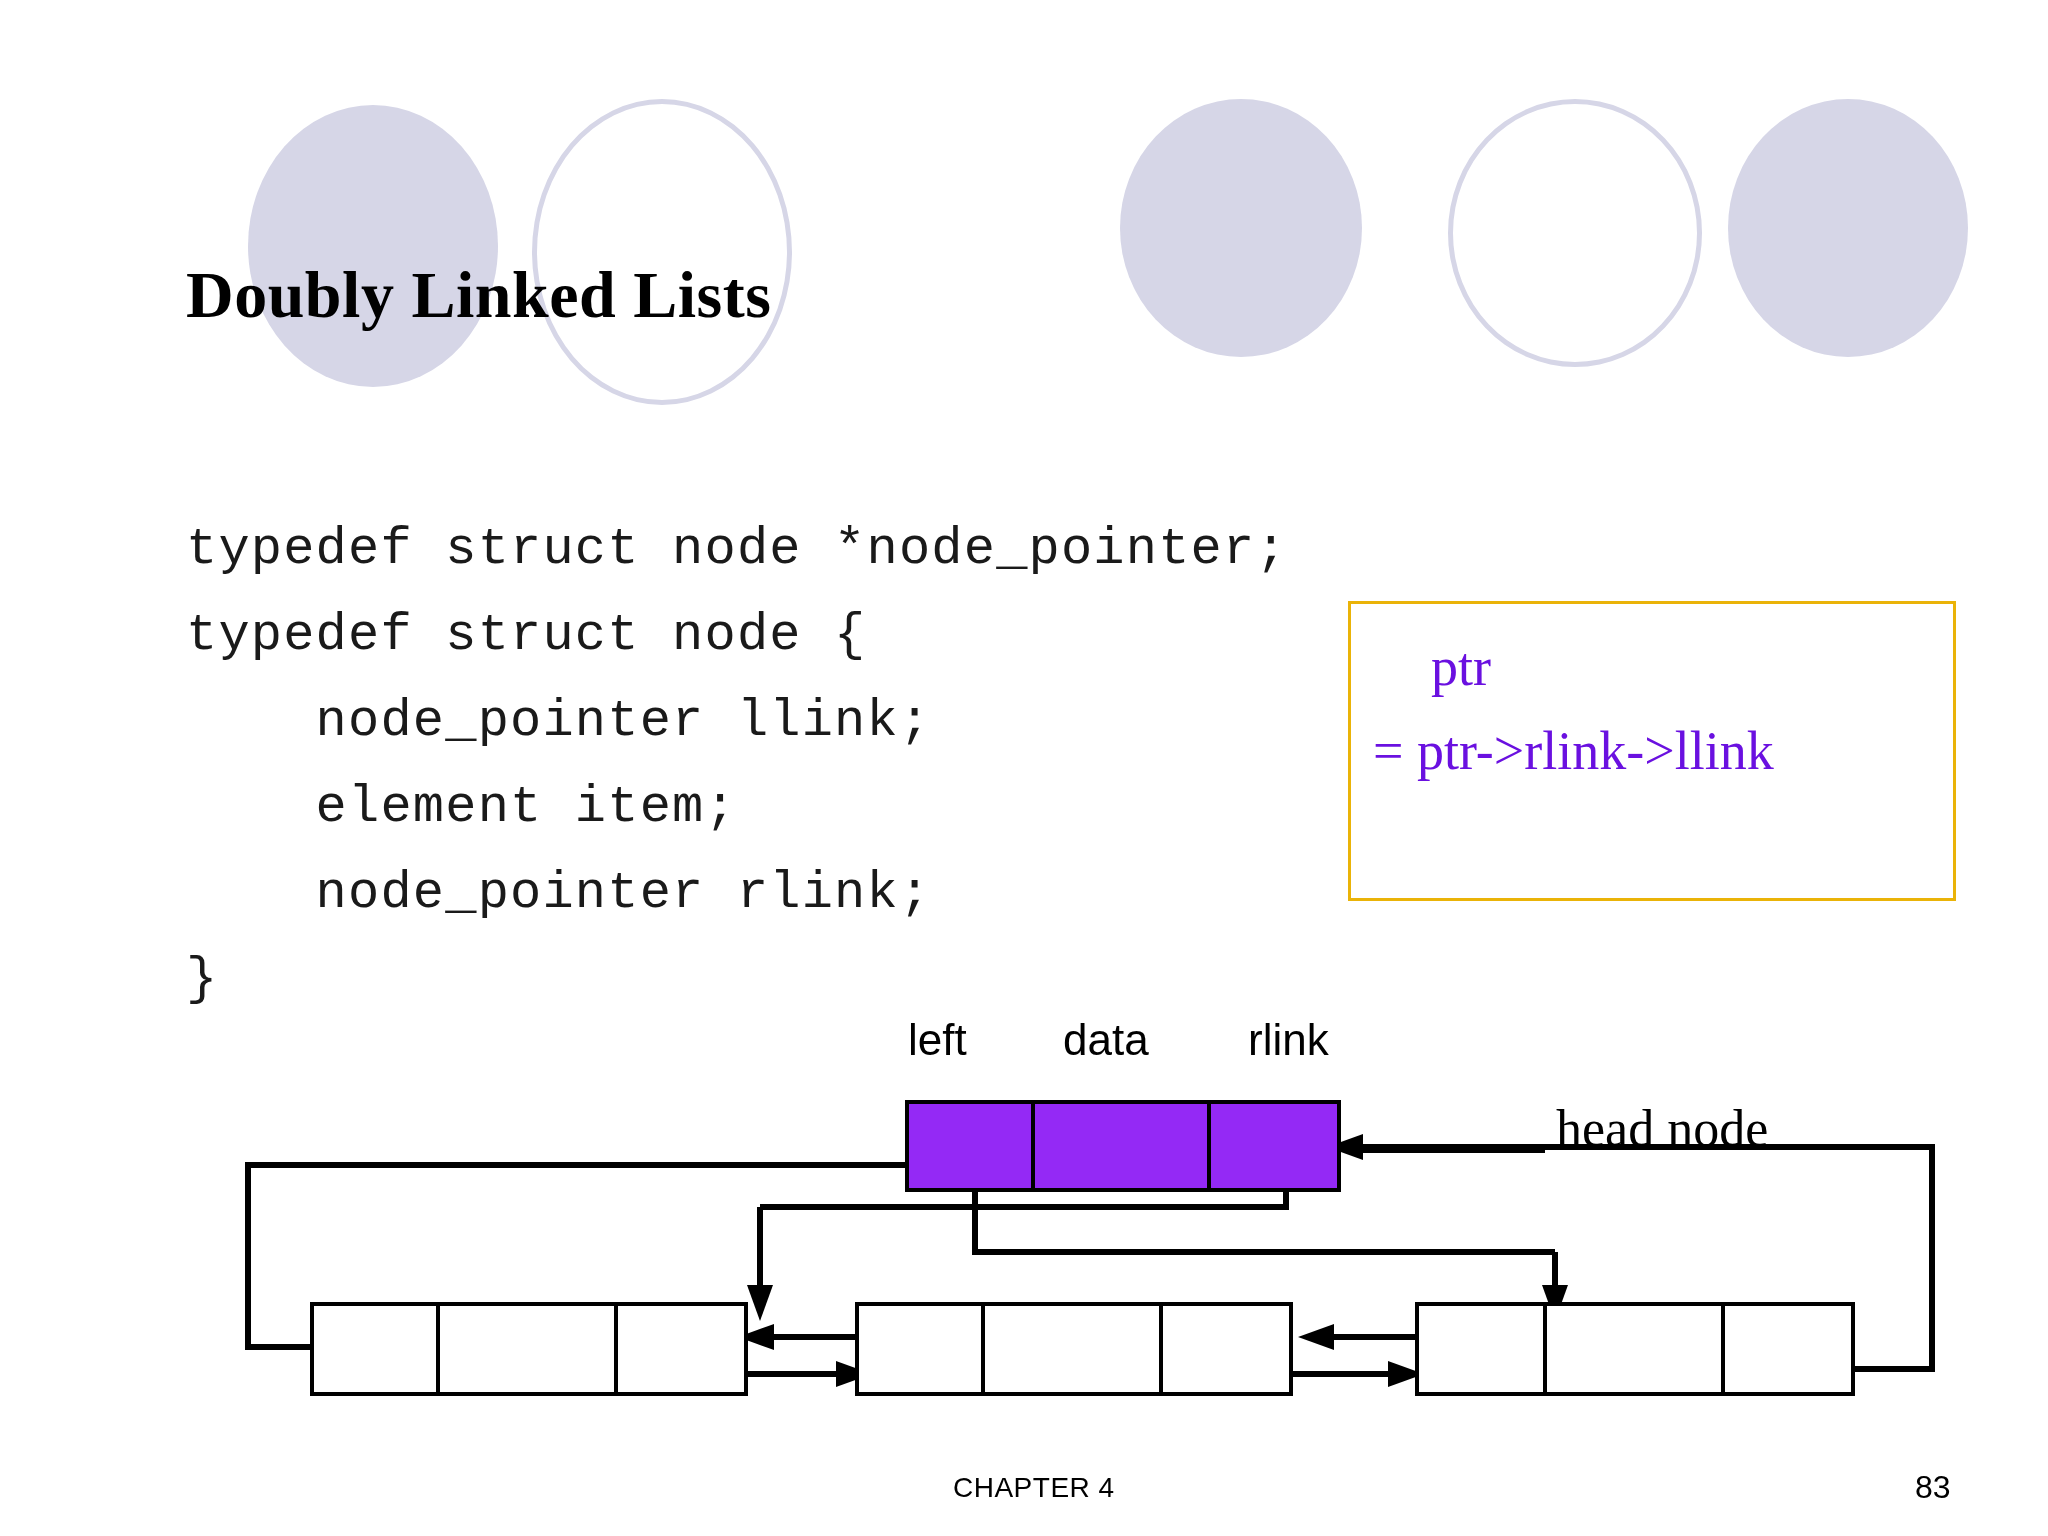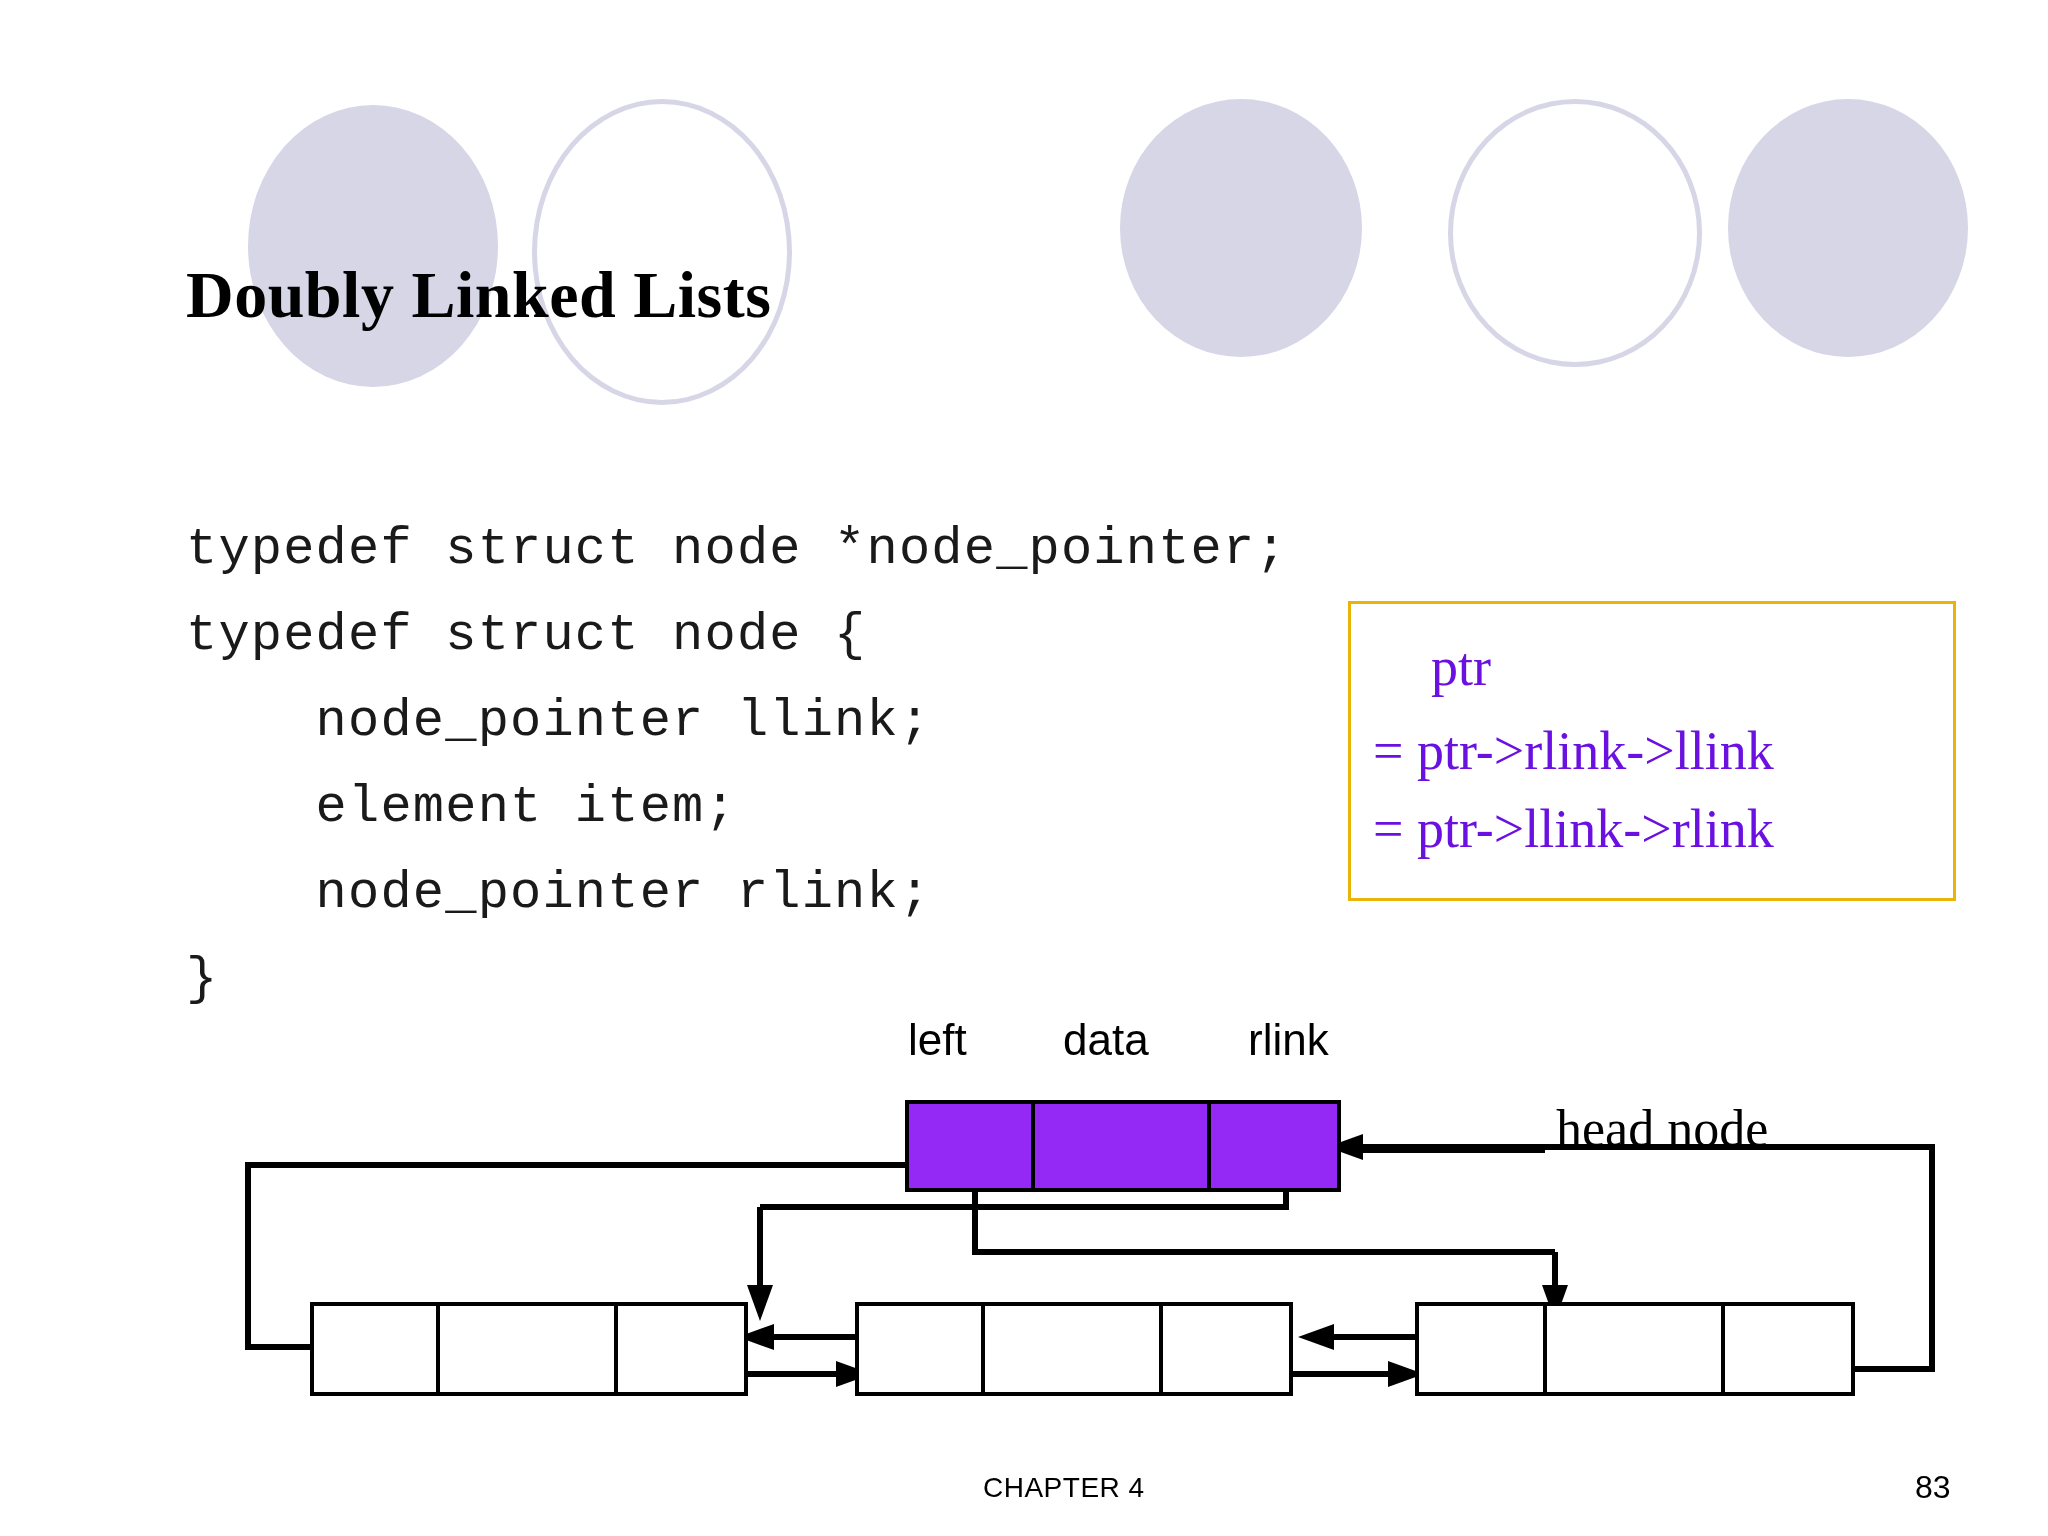--- a/index.html
+++ b/index.html
@@ -119,21 +119,21 @@
     height: 100%;
     border-right: 4px solid #000000;
   }
   .node .cell:last-child { border-right: none; }
   .node.head { background: #9429f5; }
   .node.head .cell { background: #9429f5; }
 
   
   #footer-chapter {
     position: absolute;
-    left: 983px;
+    left: 953px;
     top: 1435px;
     font-family: "Liberation Sans", sans-serif;
     font-size: 28px;
     letter-spacing: 0.5px;
     color: #000000;
   }
   #footer-page {
     position: absolute;
     left: 1915px;
     top: 1432px;
@@ -162,21 +162,20 @@
   <div id="code">typedef struct node *node_pointer;
 typedef struct node {
     node_pointer llink;
     element item;
     node_pointer rlink;
 }</div>
 
   <div id="callout">
     <div class="cline cl1">ptr</div>
     <div class="cline cl2">= ptr-&gt;rlink-&gt;llink</div>
-    <div class="cline cl3">= ptr-&gt;llink-&gt;rlink</div>
   </div>
 
   <div id="diagram">
 
     <div class="fieldlabel" id="lbl-left">left</div>
     <div class="fieldlabel" id="lbl-data">data</div>
     <div class="fieldlabel" id="lbl-right">rlink</div>
 
     <div id="headnode-label">head node</div>
 

